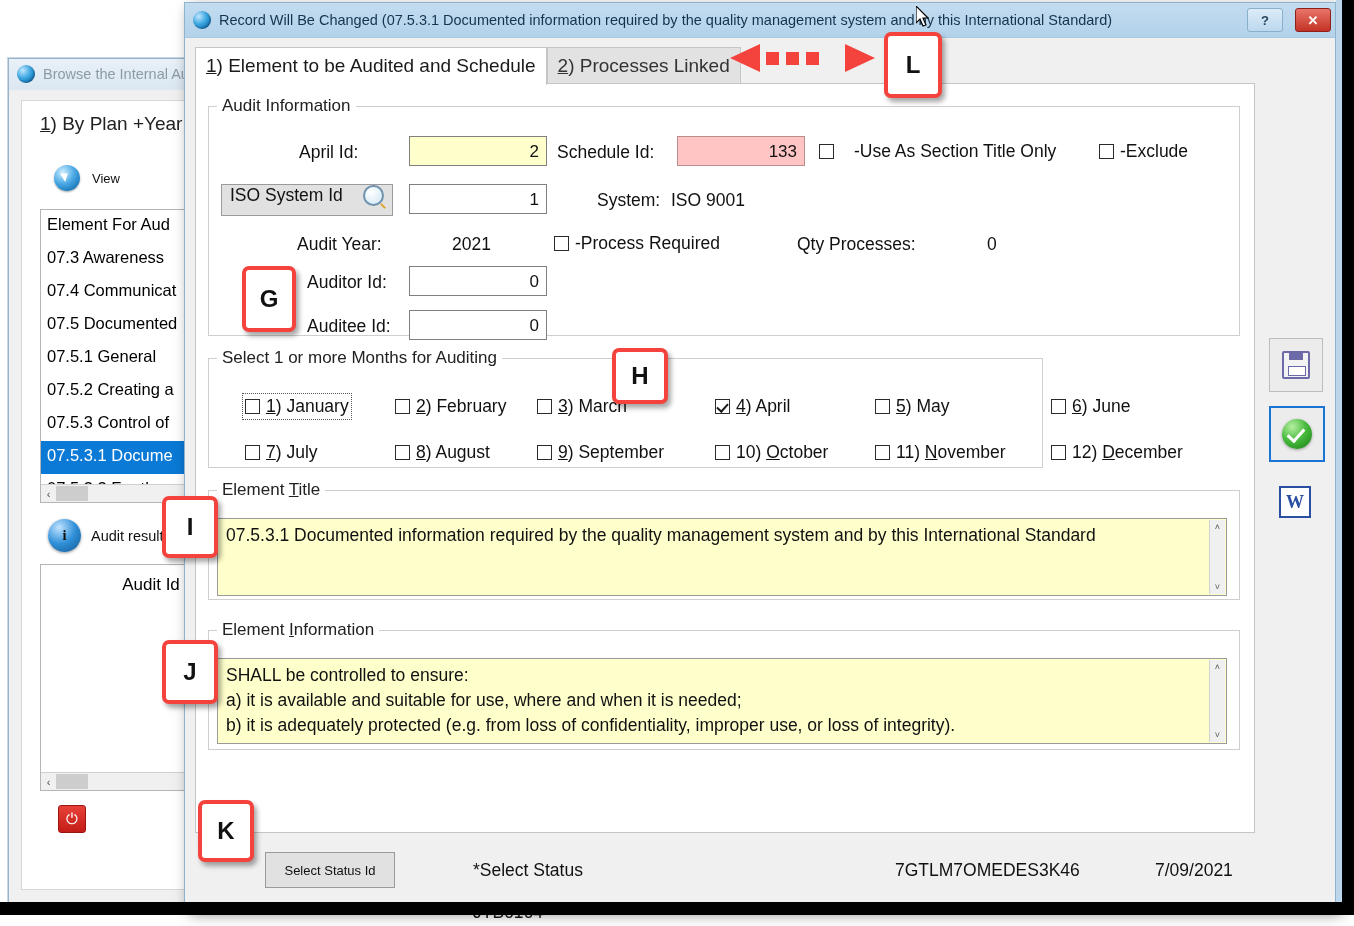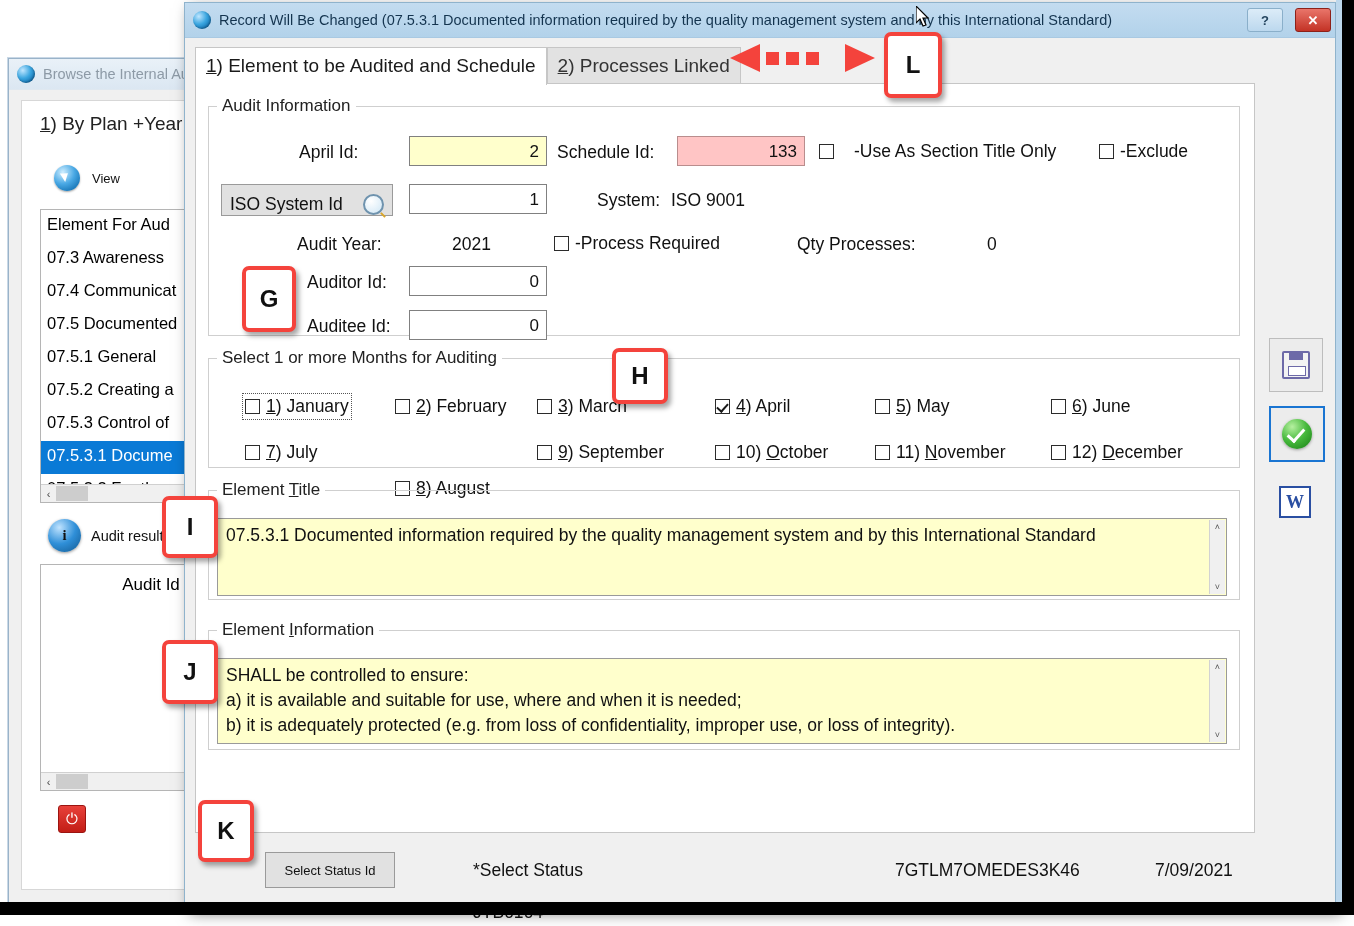--- a/index.html
+++ b/index.html
@@ -79,39 +79,39 @@
   .tab{font-size:19px;color:#1a1a1a;padding:7px 10px 8px 10px;border:1px solid #c6c6c6;border-bottom:none;white-space:nowrap;}
   .tab.active{background:#ffffff;border-color:#c6c6c6;position:relative;z-index:3;}
   .tab.inactive{background:#e2e2e2;color:#333;}
   #tab-strip-line{position:absolute;left:10px;top:45px;width:1060px;height:1px;background:#c6c6c6;}
   
   #panel{position:absolute;left:10px;top:45px;width:1060px;height:750px;background:#ffffff;border:1px solid #c6c6c6;box-sizing:border-box;}
   fieldset.grp{border:1px solid #cfcfcf;margin:0;padding:0;position:absolute;box-sizing:border-box;}
   fieldset.grp > legend{font-size:17px;color:#222;padding:0 5px;margin-left:8px;}
   fieldset.grp > legend u{text-decoration:underline;}
   #grp-audit{left:12px;top:12px;width:1032px;height:240px;}
-  #grp-months{left:12px;top:264px;width:1032px;height:120px;}
+  #grp-months{left:12px;top:264px;width:835px;height:120px;}
   #grp-title{left:12px;top:396px;width:1032px;height:120px;}
   #grp-info{left:12px;top:536px;width:1032px;height:130px;}
   .lbl{font-size:17.5px;color:#111;white-space:nowrap;}
   .num-in{border:1px solid #808080;background:#ffffff;height:30px;line-height:30px;
     text-align:right;padding-right:7px;font-size:17px;color:#111;box-sizing:border-box;}
   .num-in.yellow{background:#ffffcc;}
   .num-in.pink{background:#ffc5c5;border-color:#b98d8d;}
   .abs{position:absolute;}
   .cbx{display:inline-block;width:15px;height:15px;border:1px solid #2b2b2b;background:#fff;
     vertical-align:-2px;position:relative;box-sizing:border-box;}
   .cbx.checked:after{content:"";position:absolute;left:3px;top:1px;width:5px;height:9px;
     border:solid #1a1a1a;border-width:0 2px 2px 0;transform:rotate(42deg);}
   .chk-row{font-size:17.5px;color:#111;white-space:nowrap;display:inline-flex;align-items:center;gap:6px;}
   .chk-row u{text-decoration:underline;}
   .focusbox{outline:1px dotted #555;outline-offset:2px;}
   
   #iso-btn{position:absolute;left:12px;top:68px;width:172px;height:32px;background:#e1e1e1;
-    border:1px solid #9a9a9a;display:flex;align-items:flex-end;padding:0 8px;box-sizing:border-box;font-size:17.5px;color:#111;}
+    border:1px solid #9a9a9a;display:flex;align-items:flex-start;padding:0 8px;box-sizing:border-box;font-size:17.5px;color:#111;}
   #iso-btn .mag{margin-left:auto;width:17px;height:17px;border-radius:50%;border:2px solid #6f93ae;
     background:radial-gradient(circle at 35% 30%,#ffffff,#cfe6f5);position:relative;}
   #iso-btn .mag:after{content:"";position:absolute;right:-4px;bottom:-3px;width:6px;height:2px;background:#d9a528;transform:rotate(45deg);}
   
   .ta{position:absolute;left:8px;width:1010px;background:#ffffcc;border:1px solid #9a9a9a;box-sizing:border-box;
     font-size:17.5px;color:#111;padding:4px 8px;overflow:hidden;}
   .ta .vline{white-space:nowrap;line-height:25px;}
   .vbar{position:absolute;right:1px;top:1px;width:15px;bottom:1px;background:#f0f0f0;border-left:1px solid #d2d2d2;}
   .vbar .up,.vbar .dn{height:14px;text-align:center;font-size:9px;color:#555;line-height:14px;}
   .vbar .dn{position:absolute;bottom:0;width:100%;}
@@ -278,21 +278,21 @@
         </label>
         <label class="abs chk-row" style="left:842px;top:28px;">
           <span class="cbx"></span>
           <span><u>6</u>) June</span>
         </label>
 
         <label class="abs chk-row" style="left:36px;top:74px;">
           <span class="cbx"></span>
           <span><u>7</u>) July</span>
         </label>
-        <label class="abs chk-row" style="left:186px;top:74px;margin-top:36px;">
+        <label class="abs chk-row" style="left:186px;top:74px;">
           <span class="cbx"></span>
           <span><u>8</u>) August</span>
         </label>
         <label class="abs chk-row" style="left:328px;top:74px;">
           <span class="cbx"></span>
           <span><u>9</u>) September</span>
         </label>
         <label class="abs chk-row" style="left:506px;top:74px;">
           <span class="cbx"></span>
           <span>10) <u>O</u>ctober</span>

